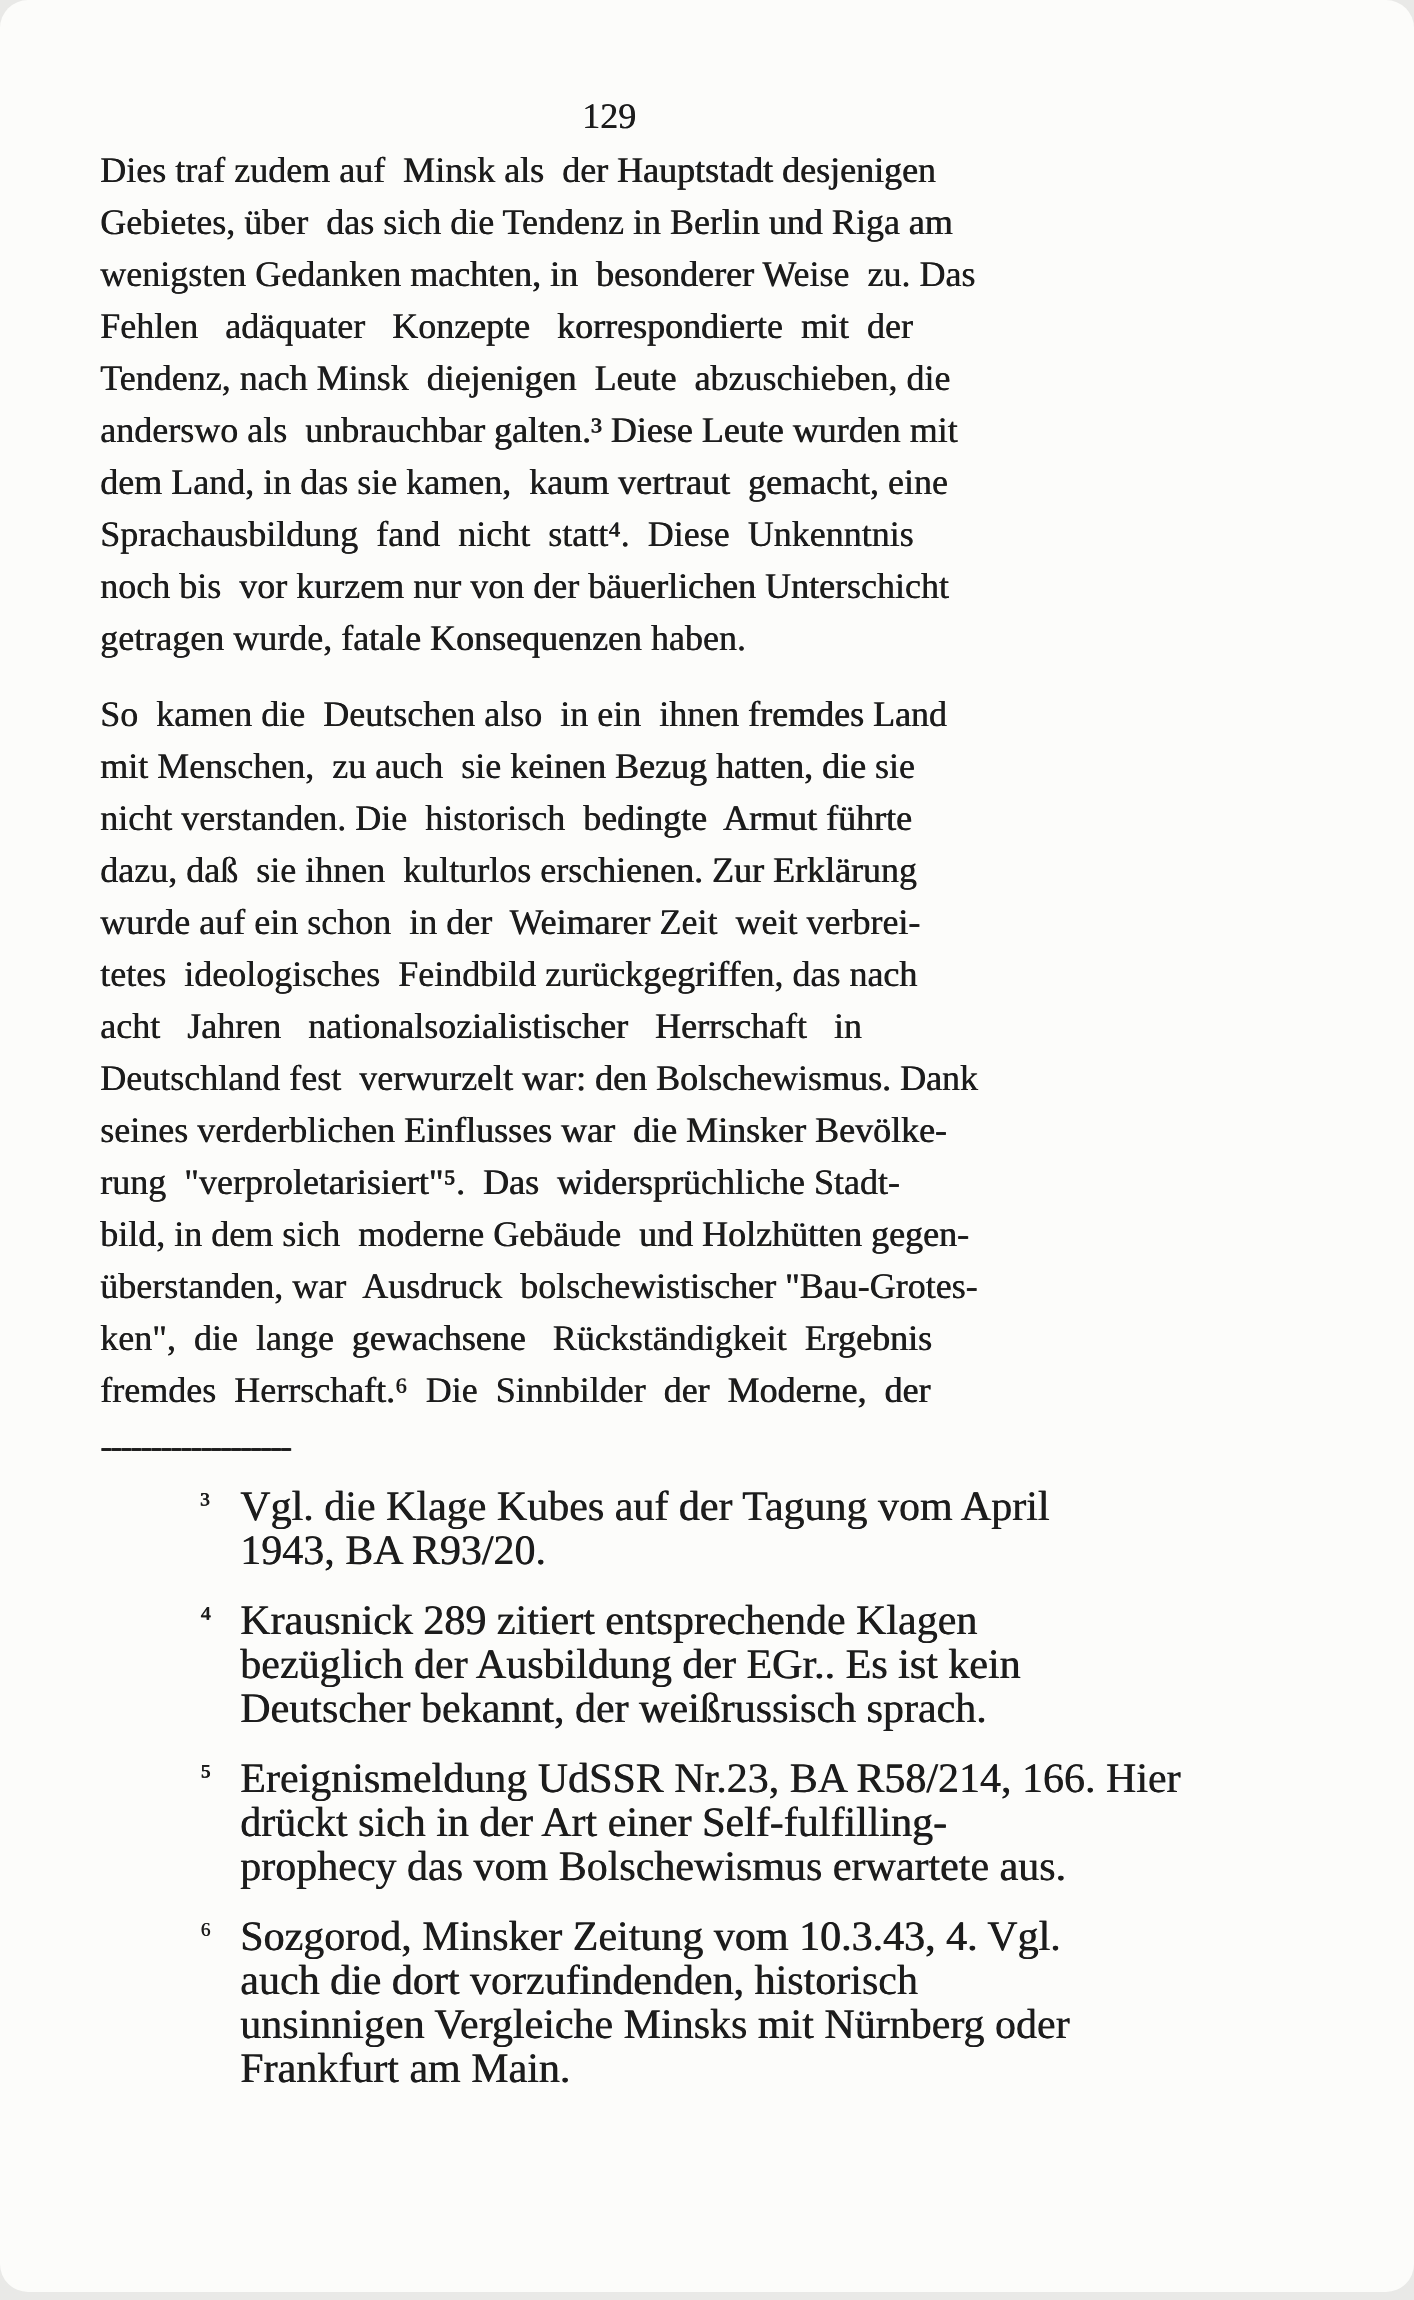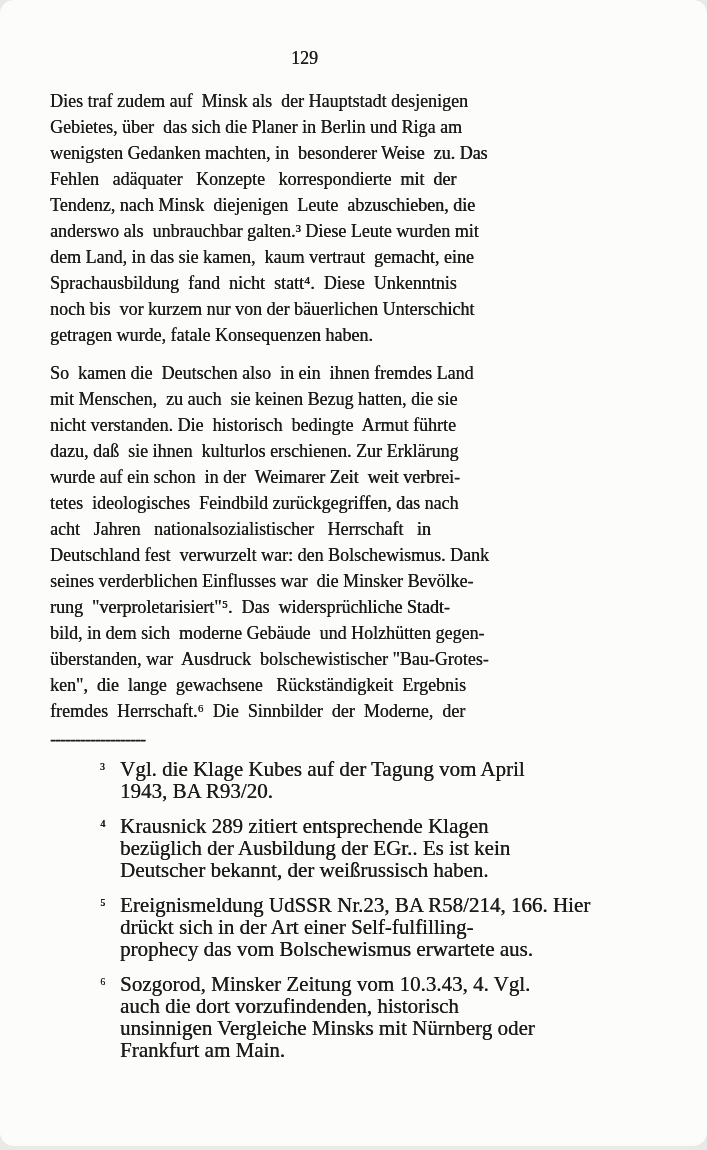--- a/index.html
+++ b/index.html
@@ -18,21 +18,21 @@
   .page-number {
     position: absolute;
     top: 47px;
     left: 291px;
     font-size: 18px;
     line-height: 22px;
     text-shadow: 0.3px 0 0 currentColor;
   }
   .content {
     position: absolute;
-    top: 88px;
+    top: 72px;
     left: 50px;
     width: 630px;
   }
   .paragraph .tl {
     white-space: pre;
     font-size: 18px;
     line-height: 26px;
     text-shadow: 0.3px 0 0 currentColor;
   }
   .para-2 { margin-top: 12px; }
@@ -61,21 +61,21 @@
 </style>
 </head>
 <body>
 
 <div class="page" style="background: rgb(252, 252, 250); color: rgb(28, 28, 28);">
   <div class="page-number">129</div>
 
   <div class="content">
     <div class="paragraph">
         <div class="tl">Dies traf zudem auf  Minsk als  der Hauptstadt desjenigen</div>
-        <div class="tl">Gebietes, über  das sich die Planer in Berlin und Riga am</div>
+        <div class="tl">Gebietes, über  das sich die Tendenz in Berlin und Riga am</div>
         <div class="tl">wenigsten Gedanken machten, in  besonderer Weise  zu. Das</div>
         <div class="tl">Fehlen   adäquater   Konzepte   korrespondierte  mit  der</div>
         <div class="tl">Tendenz, nach Minsk  diejenigen  Leute  abzuschieben, die</div>
         <div class="tl">anderswo als  unbrauchbar galten.³ Diese Leute wurden mit</div>
         <div class="tl">dem Land, in das sie kamen,  kaum vertraut  gemacht, eine</div>
         <div class="tl">Sprachausbildung  fand  nicht  statt⁴.  Diese  Unkenntnis</div>
         <div class="tl">noch bis  vor kurzem nur von der bäuerlichen Unterschicht</div>
         <div class="tl">getragen wurde, fatale Konsequenzen haben.</div>
       </div>
 
@@ -104,21 +104,21 @@
           <div class="fn-lines">
             <div class="tl">Vgl. die Klage Kubes auf der Tagung vom April</div>
             <div class="tl">1943, BA R93/20.</div>
           </div>
         </div>
         <div class="footnote">
           <span class="fn-marker">⁴</span>
           <div class="fn-lines">
             <div class="tl">Krausnick 289 zitiert entsprechende Klagen</div>
             <div class="tl">bezüglich der Ausbildung der EGr.. Es ist kein</div>
-            <div class="tl">Deutscher bekannt, der weißrussisch haben.</div>
+            <div class="tl">Deutscher bekannt, der weißrussisch sprach.</div>
           </div>
         </div>
         <div class="footnote">
           <span class="fn-marker">⁵</span>
           <div class="fn-lines">
             <div class="tl">Ereignismeldung UdSSR Nr.23, BA R58/214, 166. Hier</div>
             <div class="tl">drückt sich in der Art einer Self-fulfilling-</div>
             <div class="tl">prophecy das vom Bolschewismus erwartete aus.</div>
           </div>
         </div>

